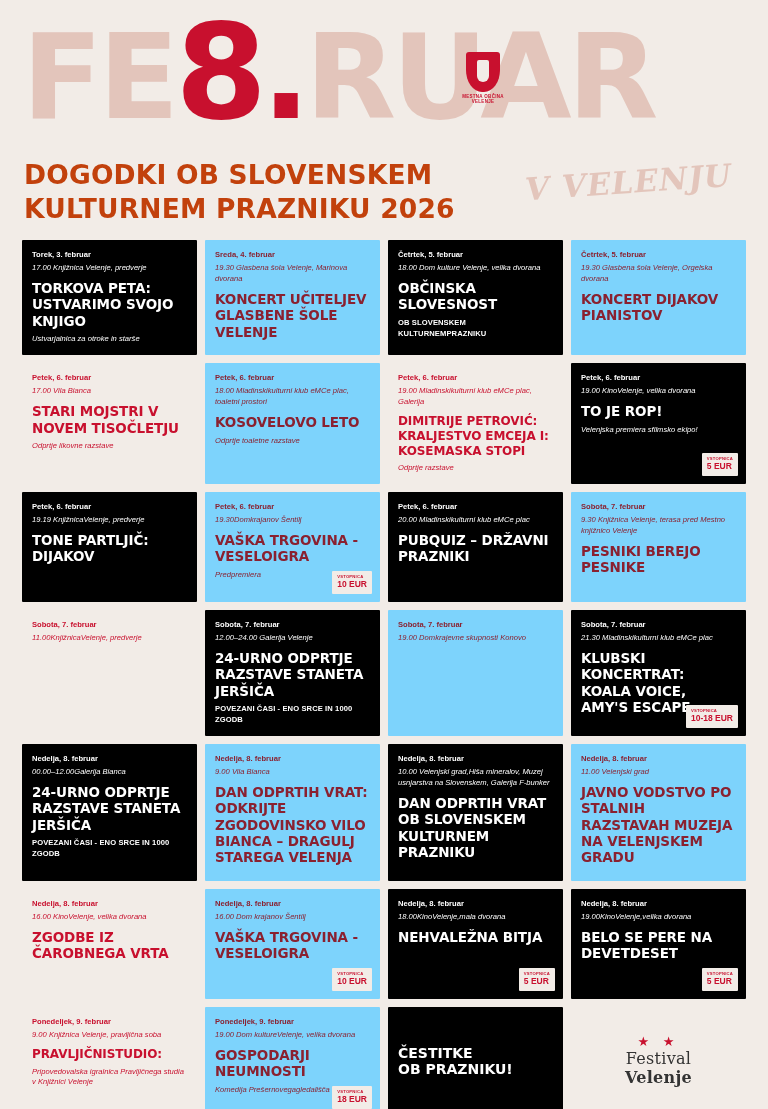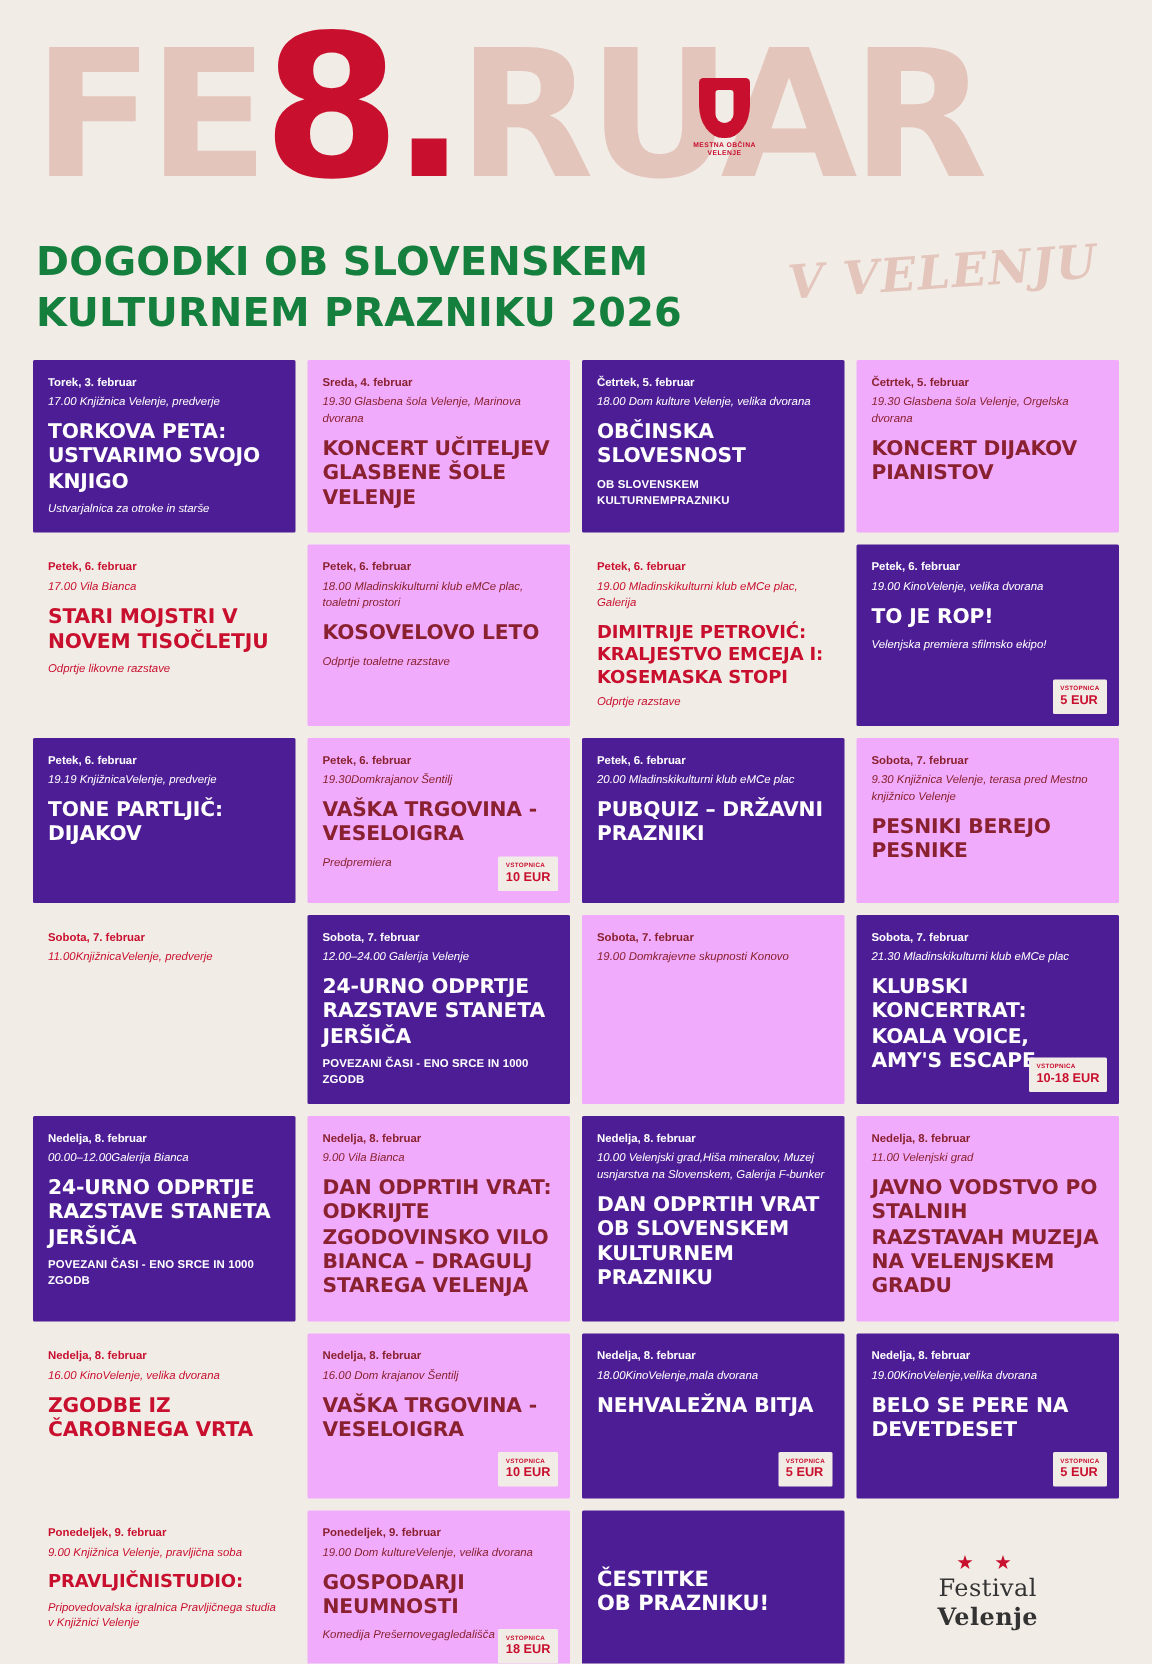--- a/index.html
+++ b/index.html
@@ -90,21 +90,21 @@
     height: 86px;
   }
   .maintitle {
     position: absolute;
     left: 2px;
     top: 8px;
     font-family: "DejaVu Sans", sans-serif;
     font-weight: bold;
     font-size: 26.5px;
     line-height: 1.28;
-    color: #15803d;
+    color: #c2410c;
     letter-spacing: .2px;
   }
   .script {
     position: absolute;
     right: 14px;
     top: 14px;
     font-family: "DejaVu Serif", serif;
     font-style: italic;
     font-weight: bold;
     font-size: 31px;
@@ -121,22 +121,22 @@
     margin-top: 4px;
   }
   .card {
     position: relative;
     border-radius: 1px;
     padding: 9px 10px 10px 10px;
     box-sizing: border-box;
     min-height: 110px;
     overflow: hidden;
   }
-  .card.red { background: #4c1d95; color: #ffffff; }
-  .card.pink { background: #f0abfc; color: #8a2130; }
+  .card.red { background: #000000; color: #ffffff; }
+  .card.pink { background: #7dd3fc; color: #8a2130; }
   .card.plain { background: #f2ece7; color: #c8102e; }
 
   .meta {
     font-size: 7.6px;
     line-height: 1.45;
     font-weight: bold;
     margin-bottom: 2px;
   }
   .venue {
     font-size: 7.6px;

